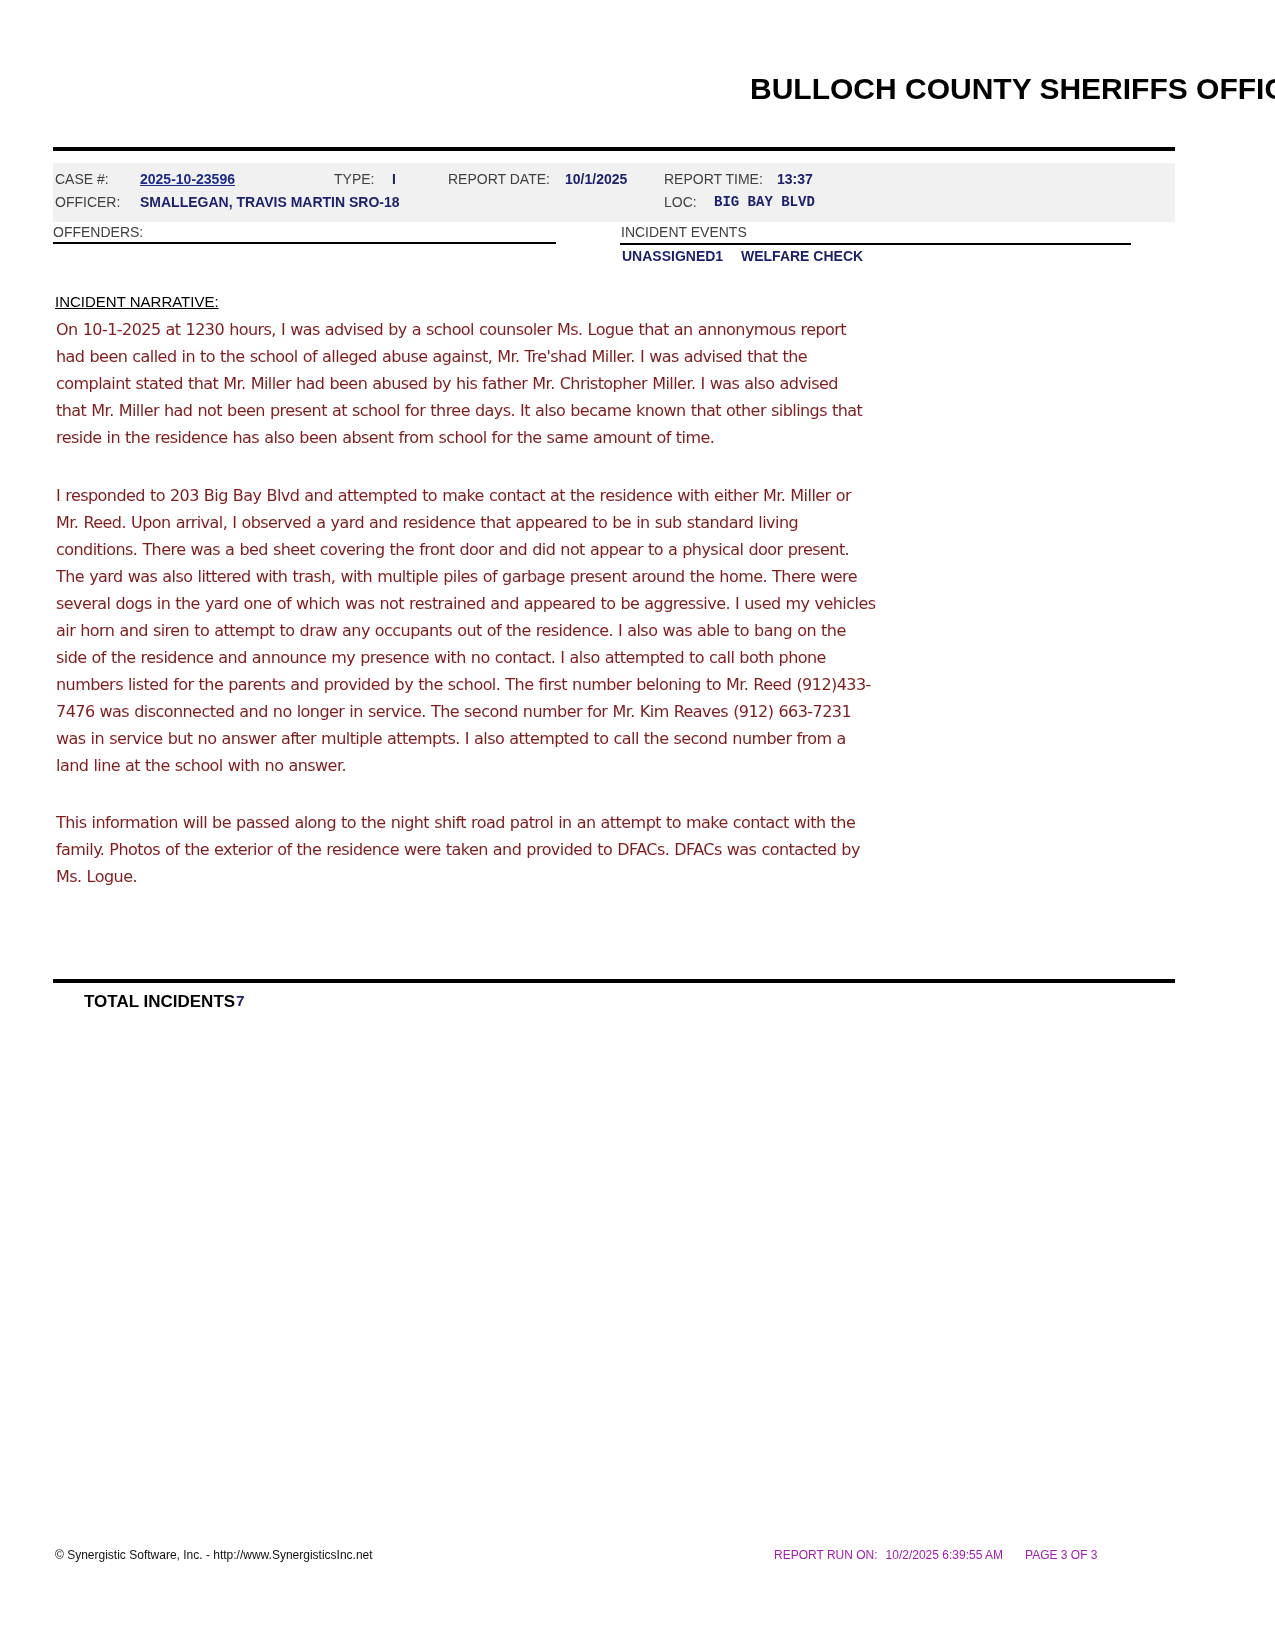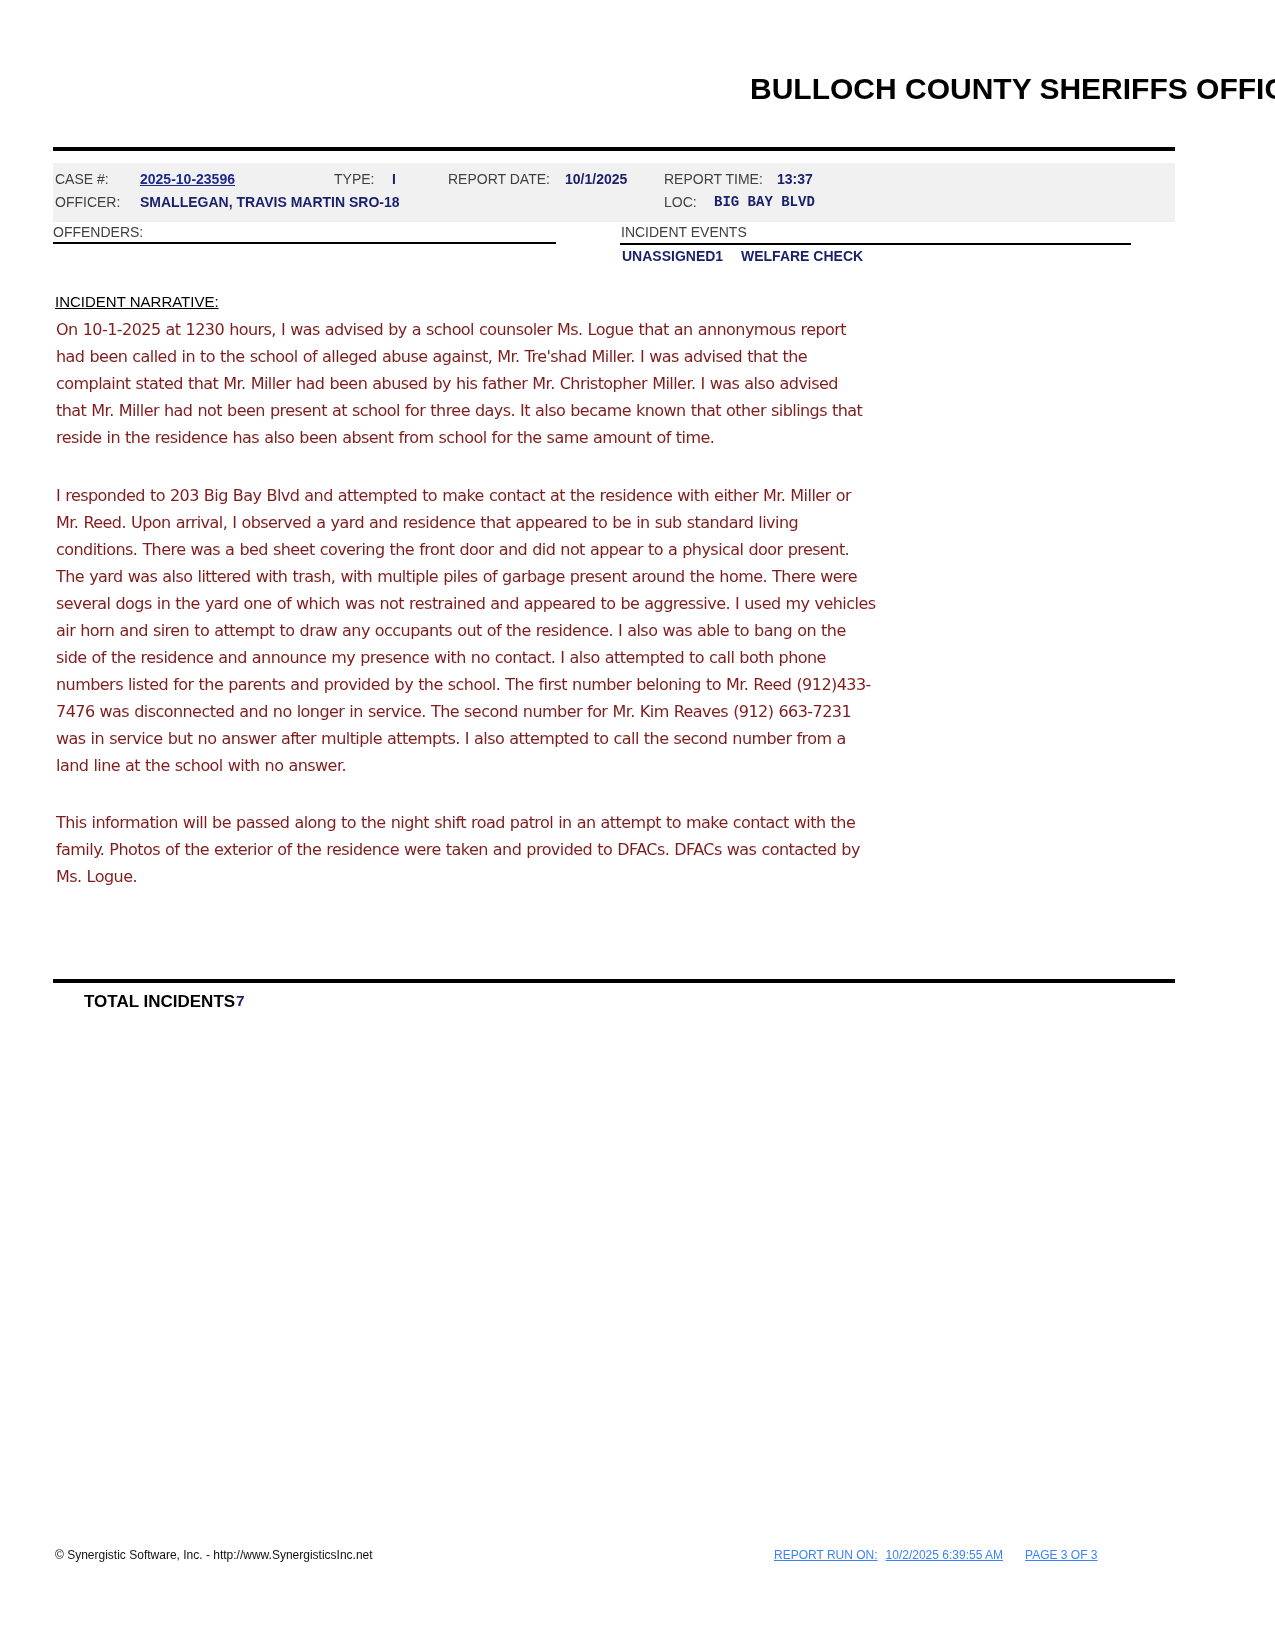--- a/index.html
+++ b/index.html
@@ -13,21 +13,21 @@
   .val { font-size: 14px; color: #1a1f6b; font-weight: bold; white-space: nowrap; }
   .val.link { text-decoration: underline; color: #1d2a8c; }
   .rule-thin { height: 2px; background: #000; }
   .narr-head { left: 55px; top: 293px; font-size: 15px; font-weight: normal; text-decoration: underline; }
   .narrative { left: 56px; top: 316px; width: 1105px; font-family: "DejaVu Sans", sans-serif; font-size: 16px; line-height: 27px; color: #7f1d1d; letter-spacing: -0.55px; word-spacing: 0.5px; }
   .narrative p { margin: 0 0 30.5px 0; white-space: pre-line; }
   .narrative p:last-child { margin-bottom: 0; }
   .total-lbl { left: 72px; top: 992px; font-size: 17px; font-weight: bold; margin-left: 12px; }
   .total-val { left: 236px; top: 992px; font-size: 15.5px; font-weight: bold; color: #1a1f6b; }
   .footer-left { left: 55px; top: 1548px; font-size: 12px; color: #111; }
-  .footer-right { left: 774px; top: 1548px; font-size: 12px; color: #3b82f6; white-space: nowrap; text-decoration: underline; }
+  .footer-right { left: 774px; top: 1548px; font-size: 12px; color: #a21caf; white-space: nowrap; }
   .footer-right span { margin-right: 22px; }
 </style>
 </head>
 <body>
 
 <div class="abs title-left">
 </div>
 <div class="abs title-right">BULLOCH COUNTY SHERIFFS OFFICE</div>
 
 <div class="abs rule-thick" style="top:147px;"></div>

